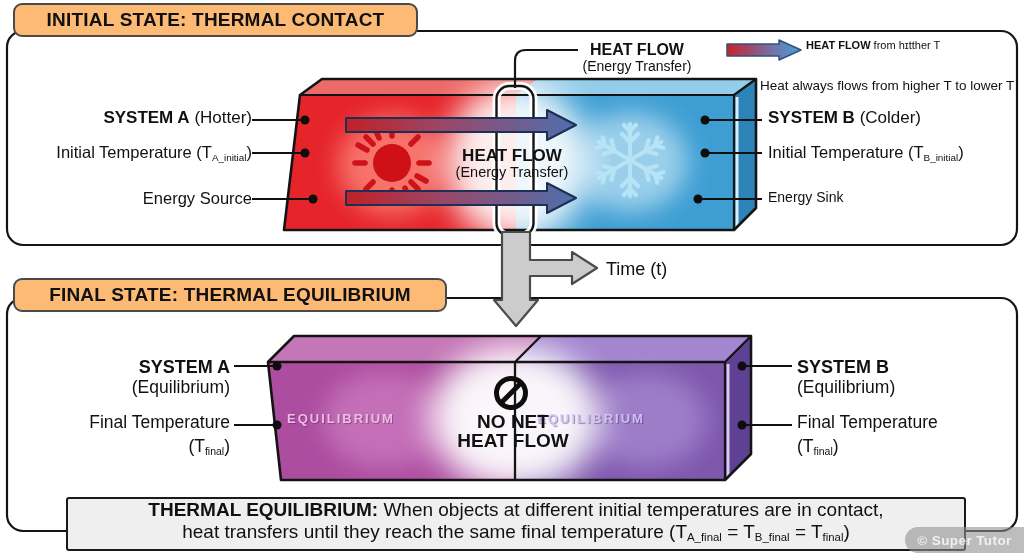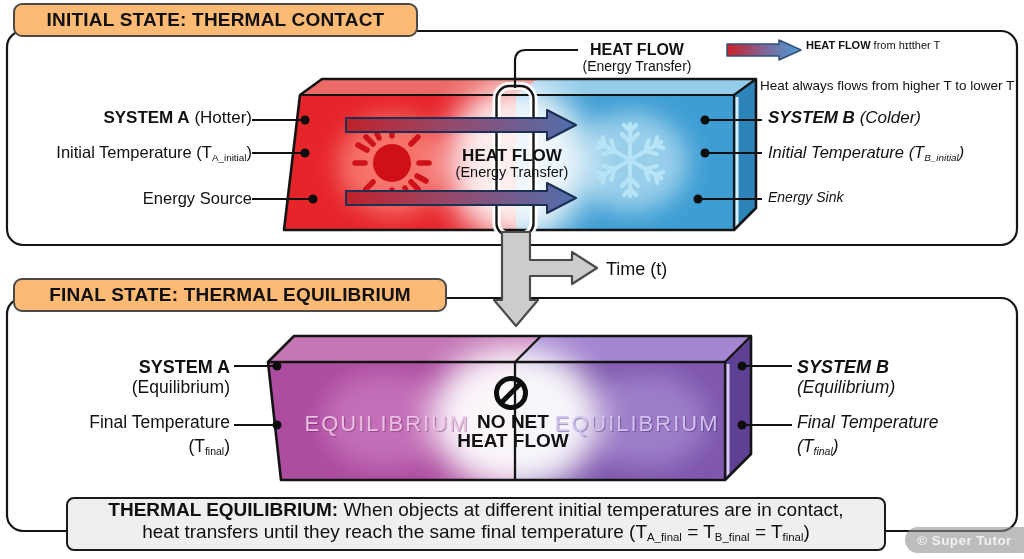--- a/index.html
+++ b/index.html
@@ -4,31 +4,31 @@
 <style>
   html,body{margin:0;padding:0;background:#ffffff;}
   .stage{position:relative;width:1024px;height:559px;background:#ffffff;overflow:hidden;
          font-family:"Liberation Sans",sans-serif;color:#111;}
   .stage svg{position:absolute;left:0;top:0;}
   .txt{position:absolute;white-space:nowrap;}
   .titlebox{position:absolute;background:#fdba74;border:2px solid #4a4a4a;border-radius:9px;
             display:flex;align-items:center;justify-content:center;font-weight:bold;
             font-size:19px;letter-spacing:.2px;}
   .lblL{text-align:right;}
-  .lblR{text-align:left;font-style:italic;}
+  .lblR{text-align:left;}
   sub{font-size:.6em;vertical-align:-.3em;}
-  .captionbox{position:absolute;left:66px;top:497px;width:820px;height:54px;background:#efefef;
-              border:2.5px solid #1a1a1a;border-radius:8px;box-sizing:border-box;
+  .captionbox{position:absolute;left:66px;top:497px;width:900px;height:54px;background:#efefef;
+              border:2.5px solid #1a1a1a;border-radius:3px;box-sizing:border-box;
               display:flex;flex-direction:column;align-items:center;justify-content:center;
               font-size:19px;line-height:22px;text-align:center;}
   .watermark{position:absolute;left:905px;top:527px;width:119px;height:26px;
              background:rgba(145,145,145,.6);border-radius:13px 0 0 13px;
              display:flex;align-items:center;justify-content:center;
              color:rgba(250,250,250,.85);font-size:13.5px;font-weight:bold;letter-spacing:.4px;}
-  .equil{position:absolute;font-weight:normal;font-size:22px;letter-spacing:2px;text-align:center;}
+  .equil{position:absolute;font-weight:bold;font-size:13px;letter-spacing:2px;text-align:left;}
   .equilL{color:rgba(240,200,233,.92);text-shadow:1px 1px 1px rgba(90,20,80,.45);}
   .equilR{color:rgba(214,198,242,.95);text-shadow:1px 1px 1px rgba(45,22,90,.45);}
 </style>
 </head>
 <body>
 
 <div class="stage">
 
 <svg width="1024" height="559" viewBox="0 0 1024 559">
   <defs>

